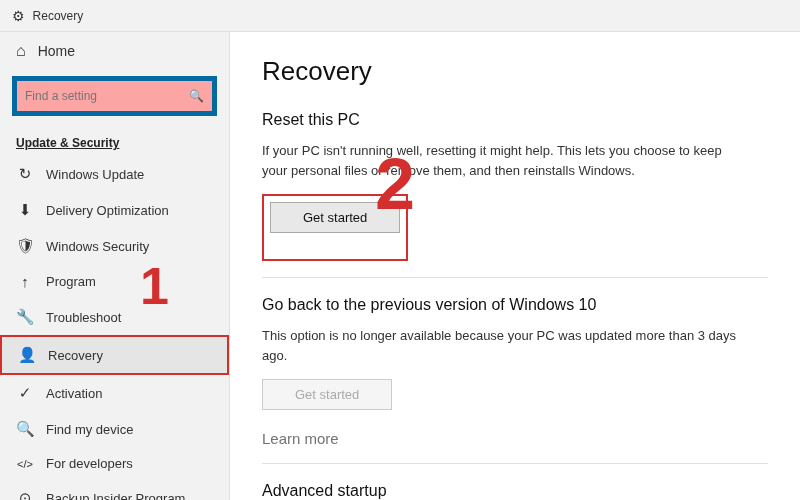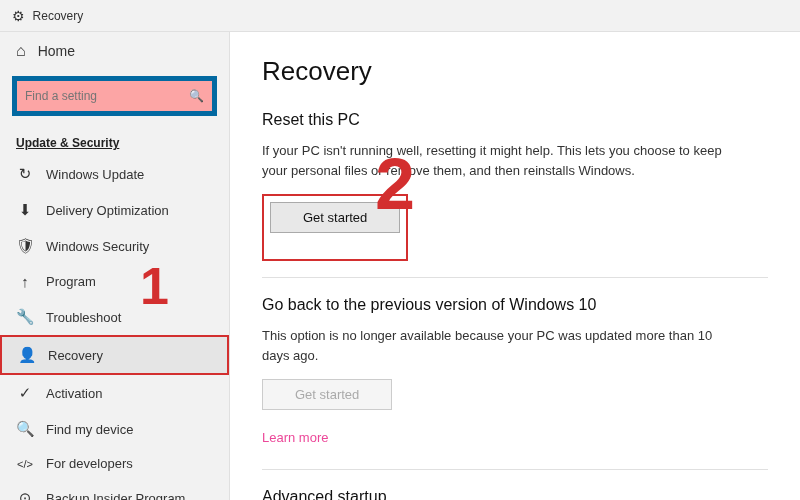--- a/index.html
+++ b/index.html
@@ -153,26 +153,26 @@
       background: #e8e8e8;
     }
 
     .section-divider {
       border: none;
       border-top: 1px solid #e0e0e0;
       margin: 10px 0 18px 0;
     }
 
     .learn-more {
-      color: #ec4899;
-      font-size: 13px;
+      color: #737373;
+      font-size: 15px;
       cursor: pointer;
       text-decoration: none;
       display: block;
-      margin-bottom: 24px;
+      margin-bottom: 16px;
     }
 
     
     .get-started-box {
       display: inline-block;
       border: 2px solid #d32f2f;
       padding: 6px;
       margin-bottom: 6px;
       position: relative;
     }
@@ -286,21 +286,21 @@
         <p class="section-desc">If your PC isn't running well, resetting it might help. This lets you choose to keep your personal files or remove them, and then reinstalls Windows.</p>
         <div class="get-started-box">
           <button class="btn btn-active">Get started</button>
         </div>
       </div>
 
       <hr class="section-divider">
 
       <div>
         <div class="section-title">Go back to the previous version of Windows 10</div>
-        <p class="section-desc">This option is no longer available because your PC was updated more than 10 days ago.</p>
+        <p class="section-desc">This option is no longer available because your PC was updated more than 3 days ago.</p>
         <button class="btn disabled" disabled="">Get started</button>
         <a class="learn-more" href="#">Learn more</a>
       </div>
 
       <hr class="section-divider">
 
       <div>
         <div class="section-title">Advanced startup</div>
 
       </div>

